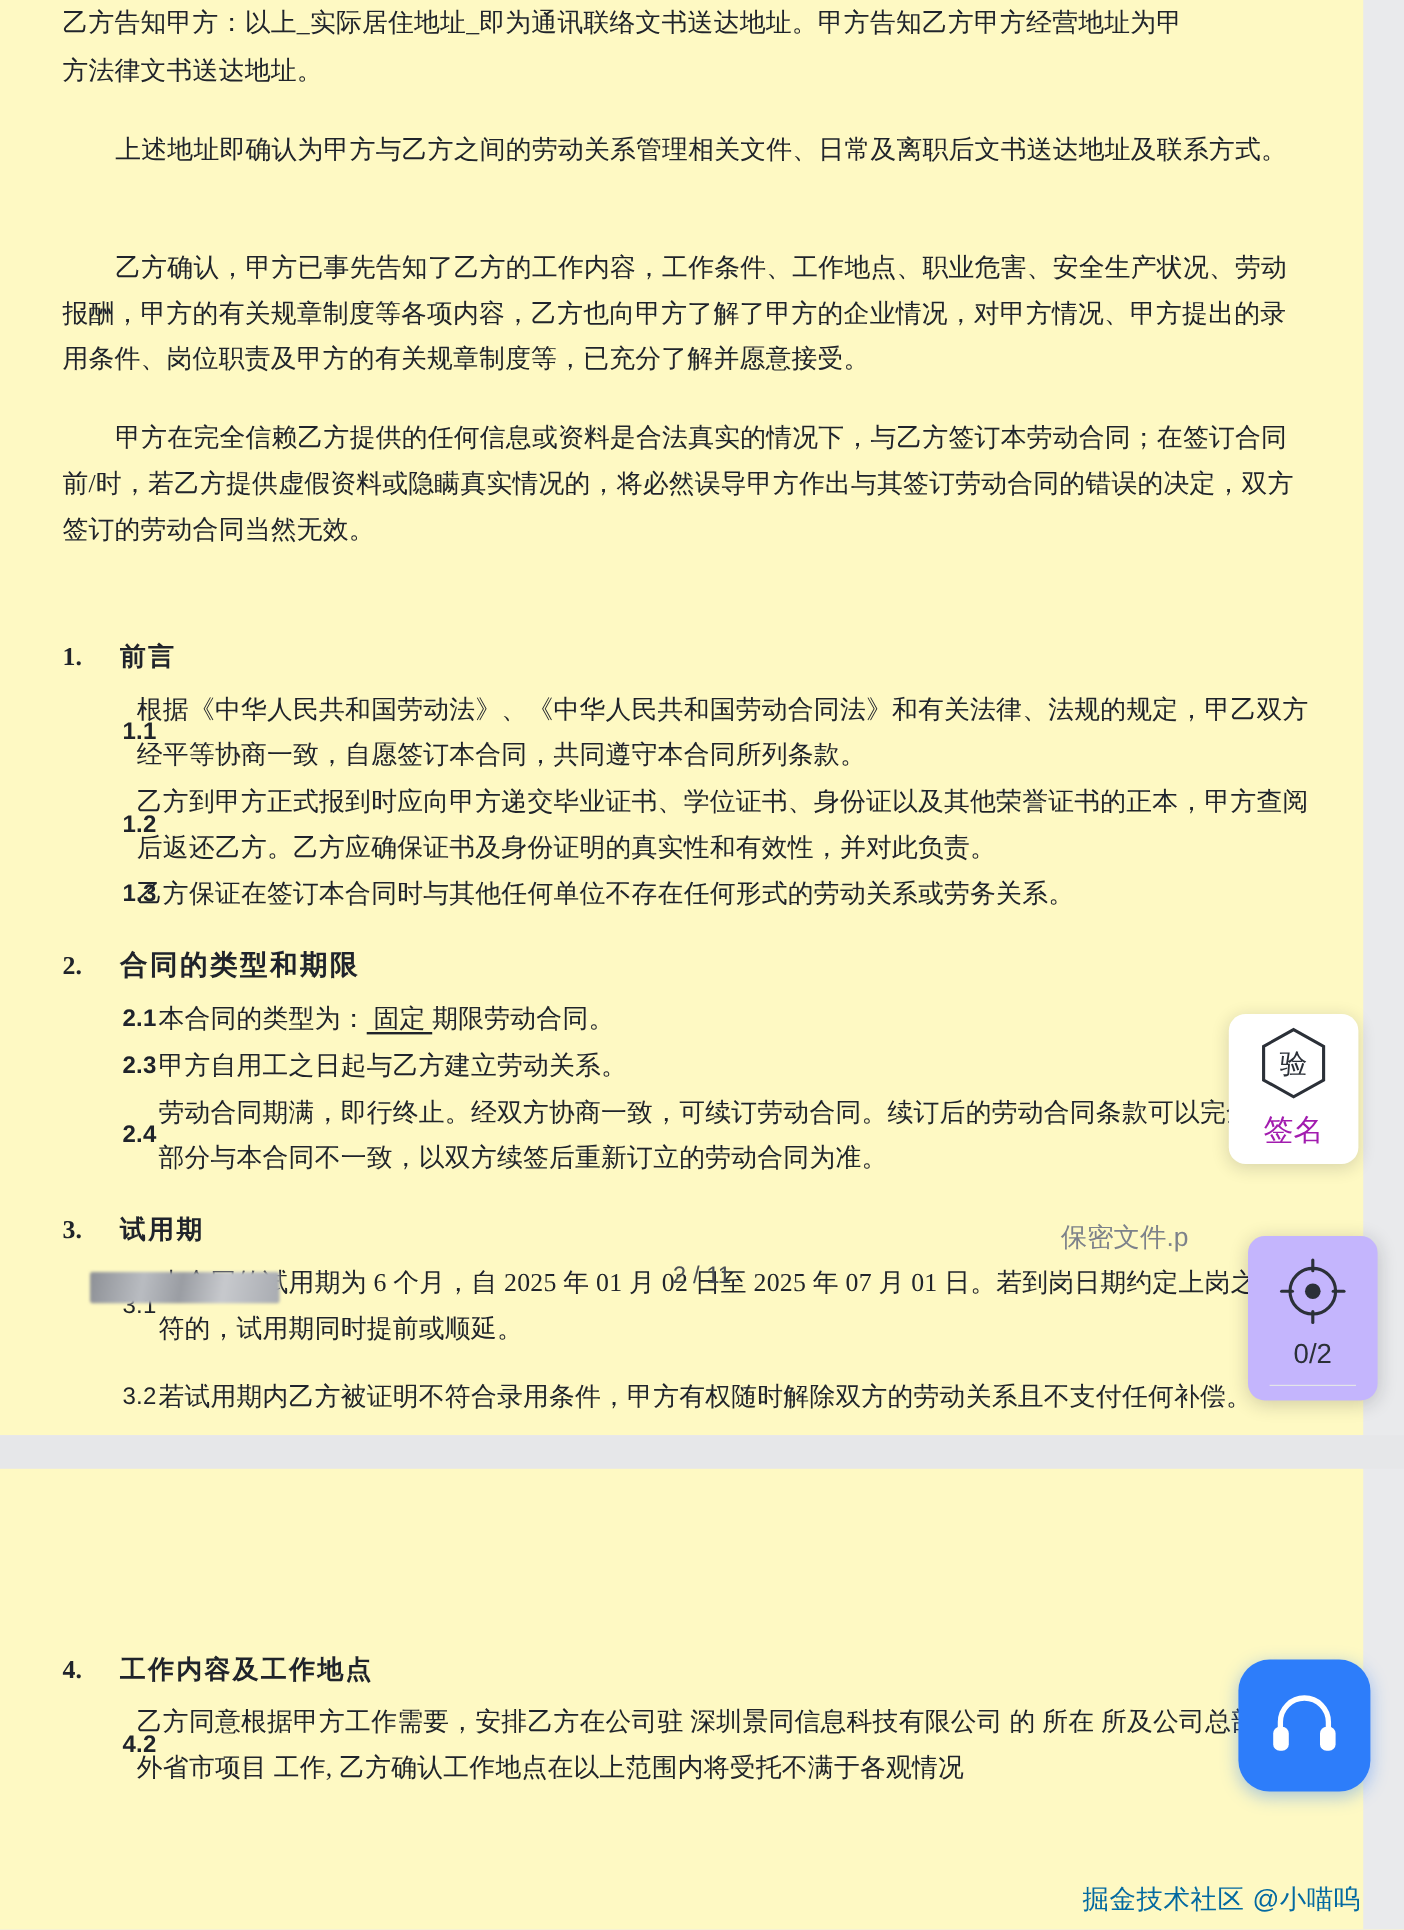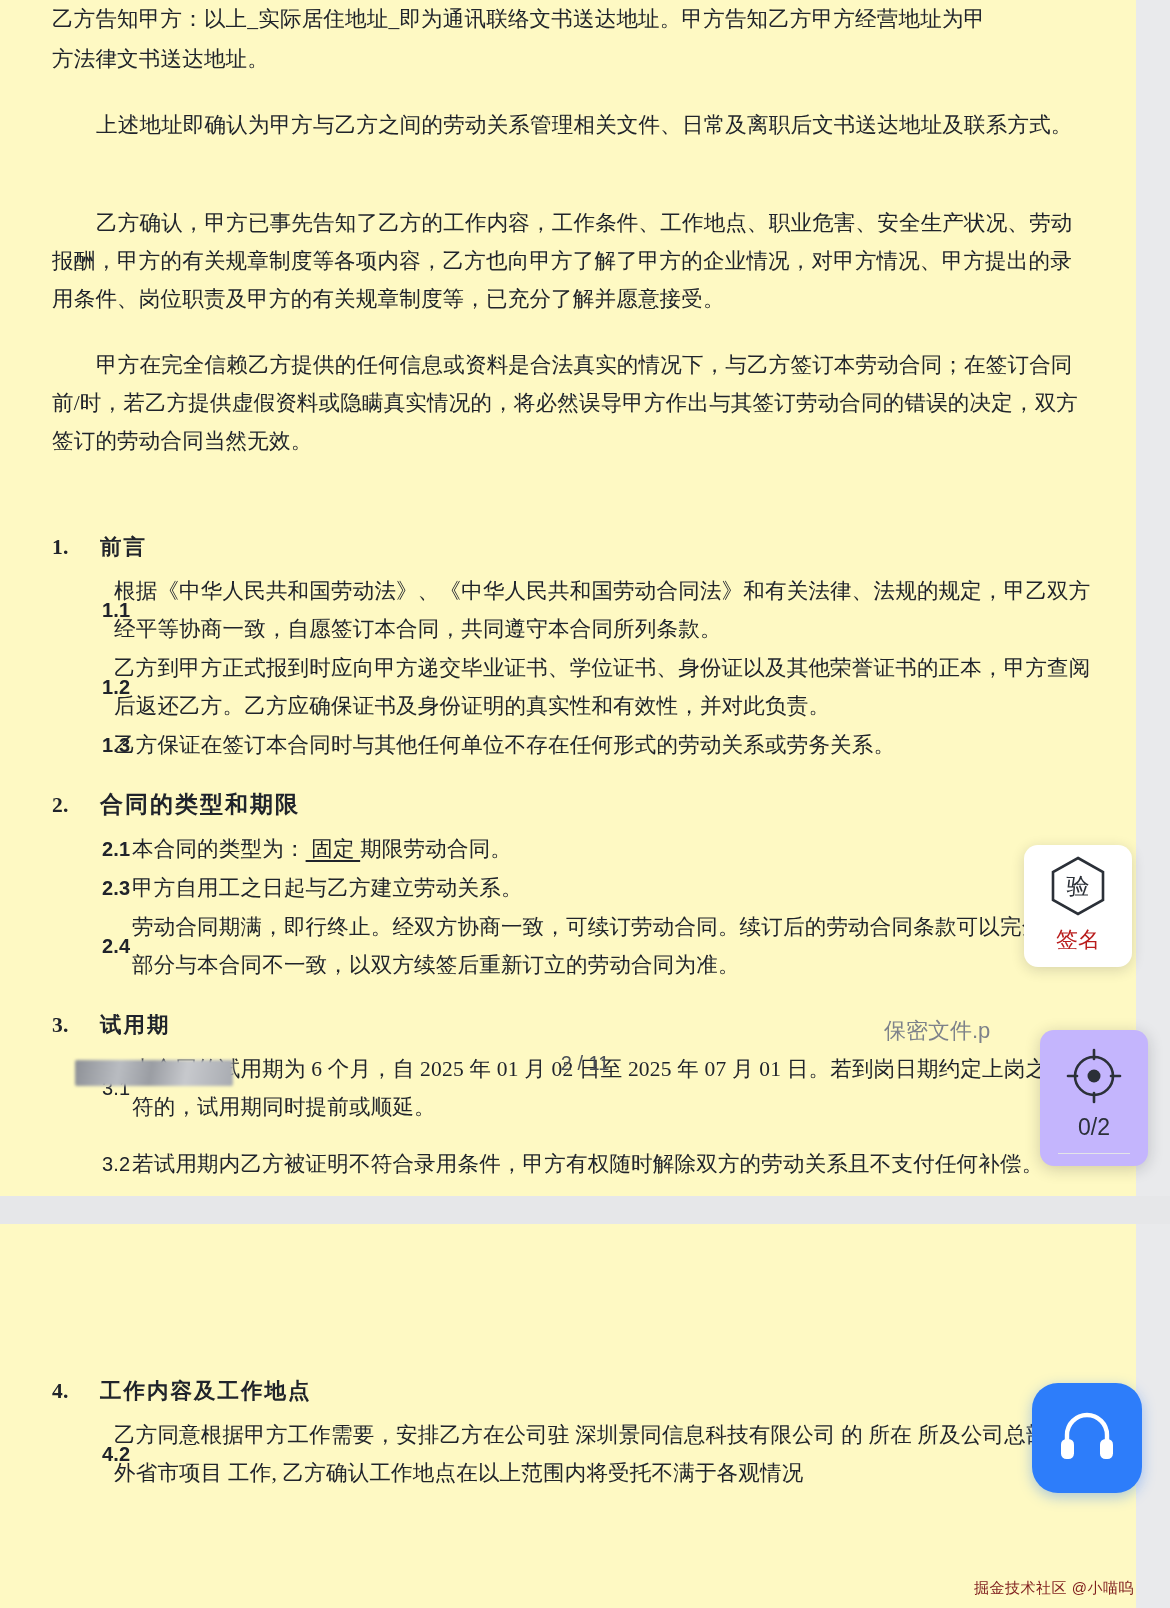--- a/index.html
+++ b/index.html
@@ -200,22 +200,22 @@
     box-shadow: 0 4px 14px rgba(45,125,250,0.40);
     display: flex;
     align-items: center;
     justify-content: center;
   }
 
   .credit {
     position: absolute;
     right: 36px;
     bottom: 10px;
-    font-size: 15px;
-    color: #7f1d1d;
+    font-size: 22px;
+    color: #0369a1;
     font-family: "Liberation Sans", sans-serif;
     letter-spacing: 0.5px;
   }
 </style>
 </head>
 <body>
 
 <div class="page page-1">
   <div class="doc-body">
 
@@ -299,21 +299,21 @@
   </div>
 </div>
 
 <div class="toolbar-upper">
   <div class="hexwrap">
     <svg width="58" height="62" viewBox="0 0 58 62">
       <polygon points="29,3 54,17 54,45 29,59 4,45 4,17" fill="none" stroke="#2b3038" stroke-width="2.6"></polygon>
       <text x="29" y="39" font-size="23" text-anchor="middle" fill="#2b3038" font-family="Liberation Sans, sans-serif">验</text>
     </svg>
   </div>
-  <div class="label" style="font-size:22px;margin-top:8px;color:#b91c1c">签名</div>
+  <div class="label" style="font-size:25px;margin-top:8px;color:#a21caf">签名</div>
 </div>
 
 <div class="toolbar" style="top:1030px">
   <div class="tool">
     <span>
       <svg width="56" height="56" viewBox="0 0 56 56">
         <circle cx="28" cy="28" r="19" fill="none" stroke="#2b3038" stroke-width="2.6"></circle>
         <circle cx="28" cy="28" r="6.5" fill="#2b3038"></circle>
         <line x1="28" y1="2" x2="28" y2="11" stroke="#2b3038" stroke-width="2.6" stroke-linecap="round"></line>
         <line x1="28" y1="45" x2="28" y2="54" stroke="#2b3038" stroke-width="2.6" stroke-linecap="round"></line>

